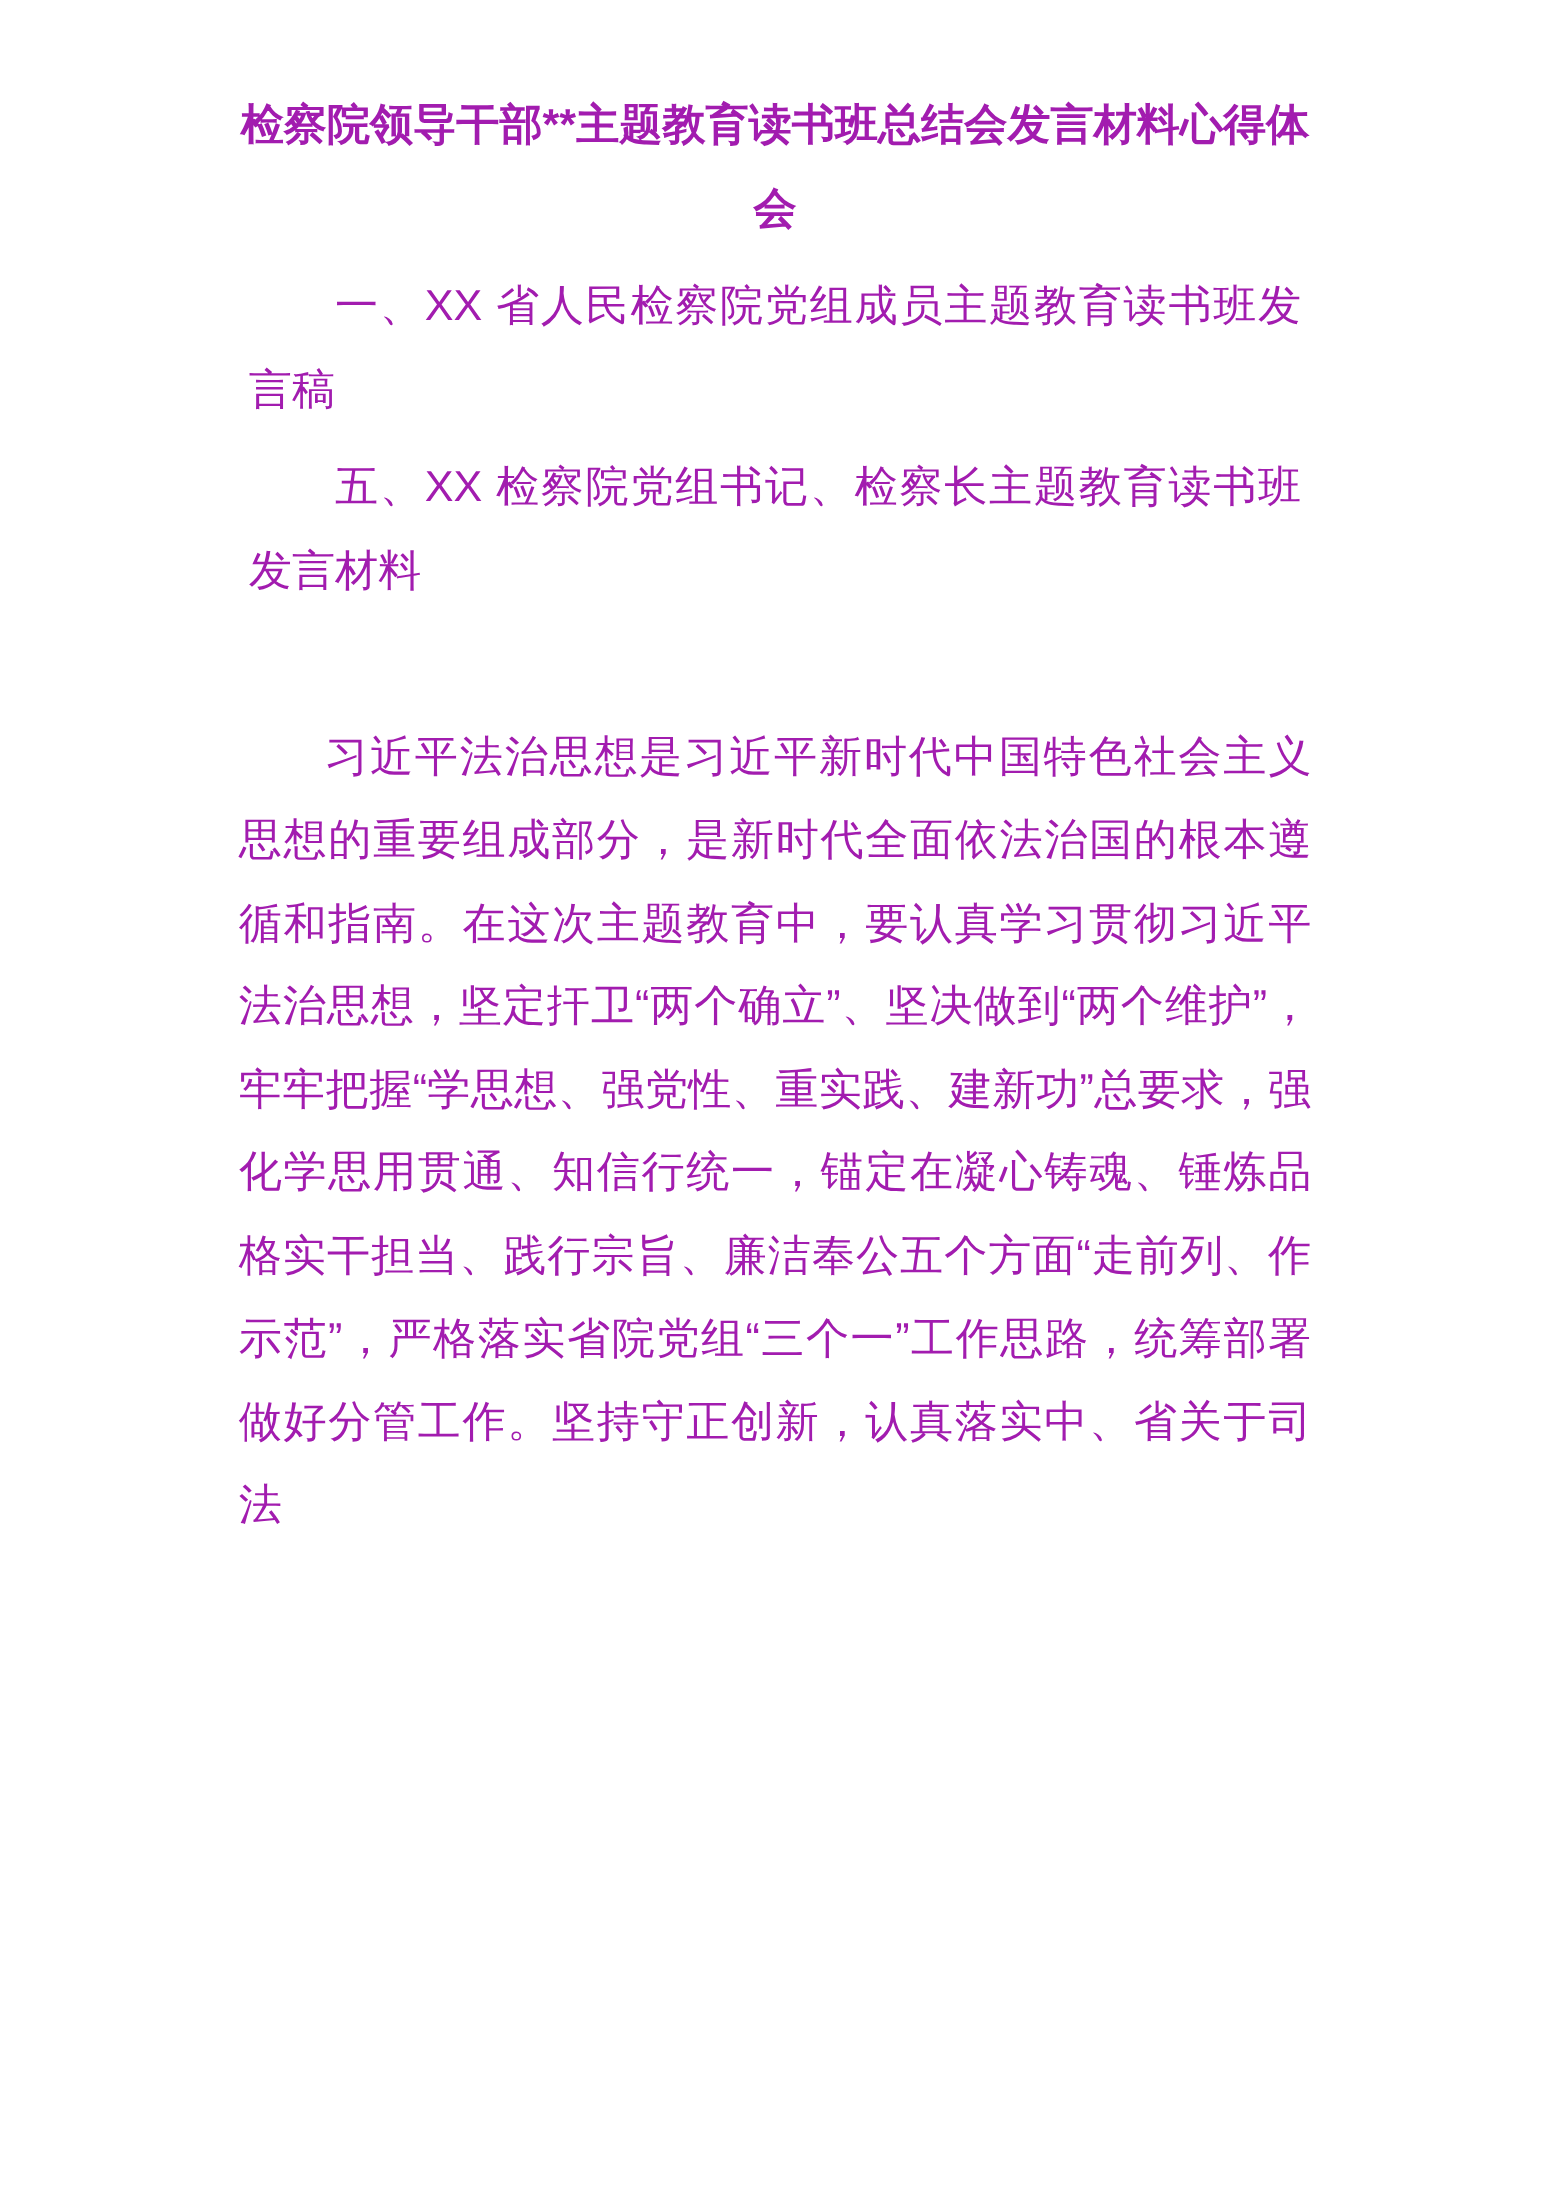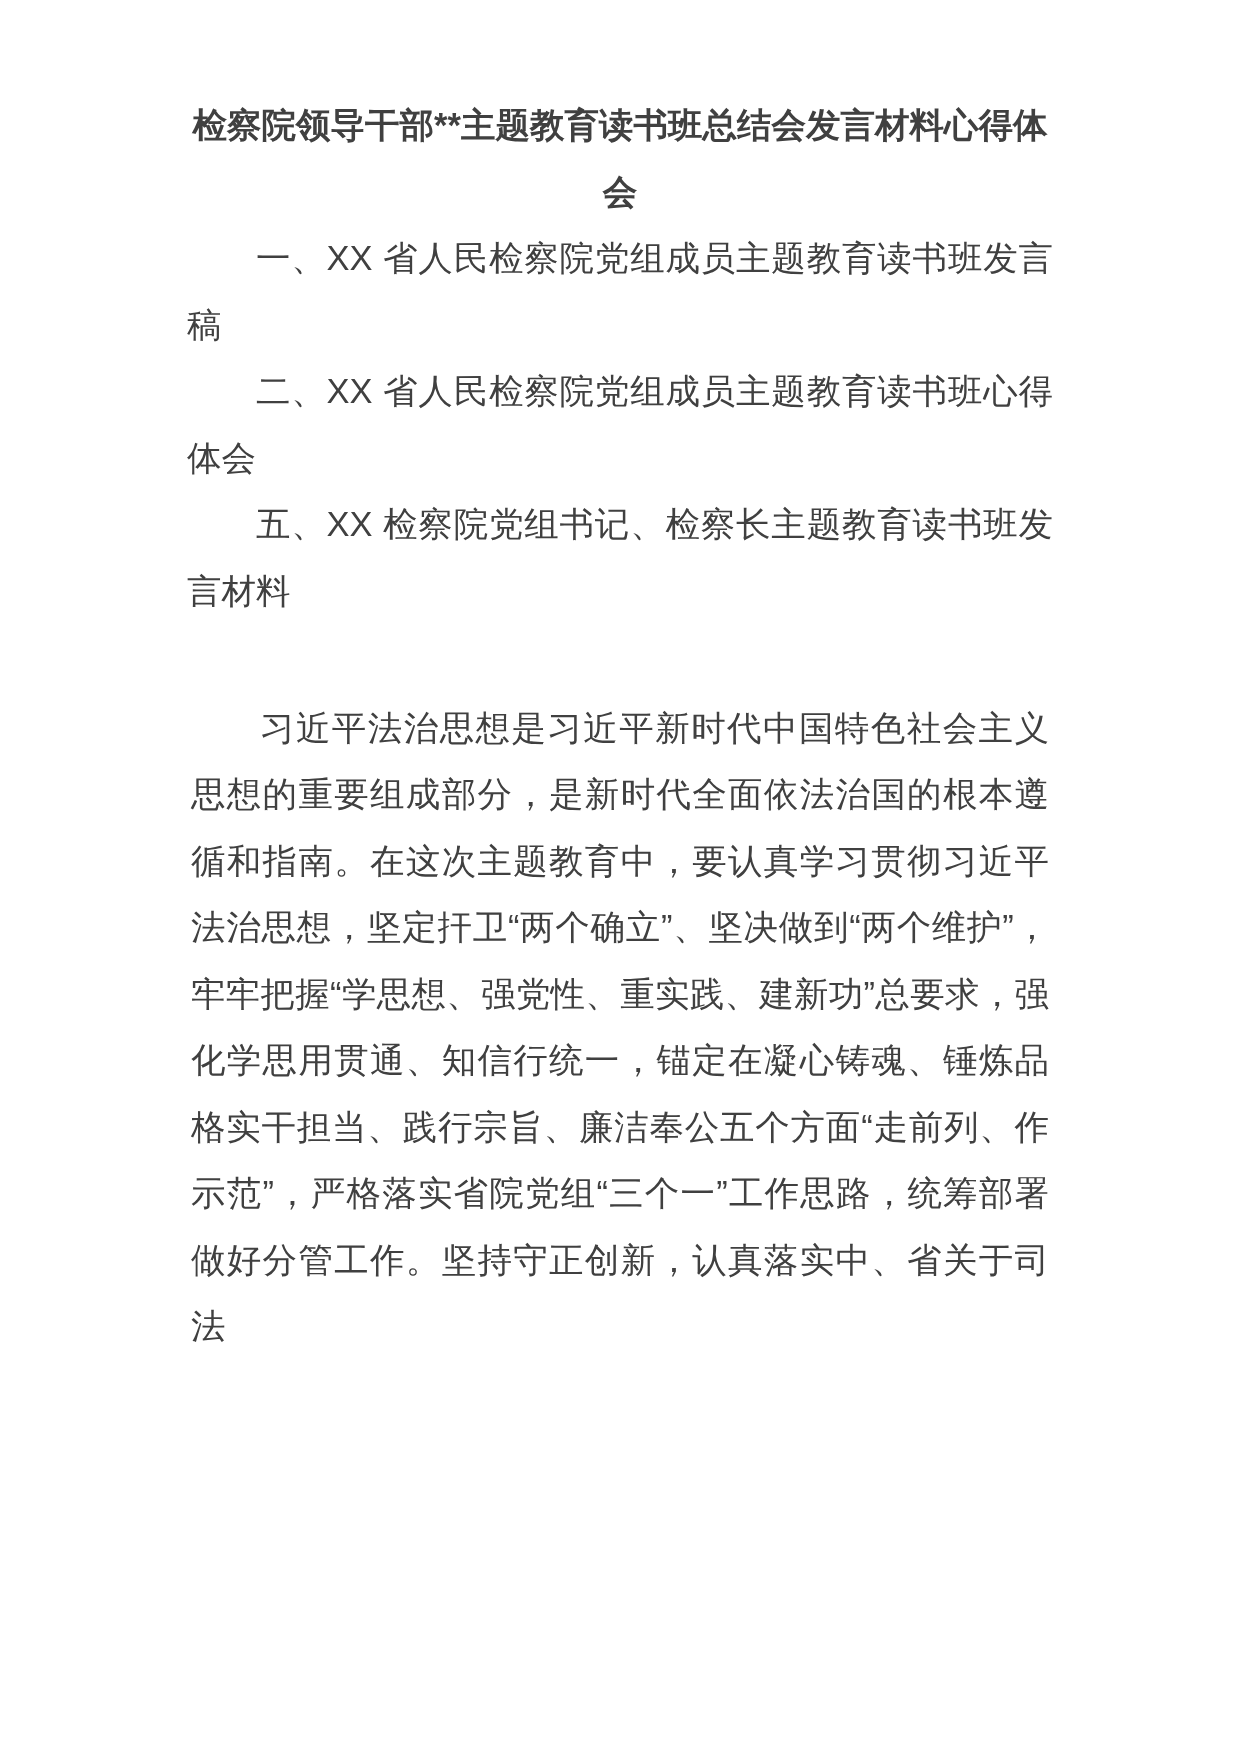--- a/index.html
+++ b/index.html
@@ -7,36 +7,36 @@
     padding: 0;
     background: #ffffff;
   }
   .page {
     position: relative;
     width: 1240px;
     height: 1754px;
     margin: 0 auto;
     background: #ffffff;
     box-sizing: border-box;
-    padding: 92px 187px 0 187px;
+    padding: 67px 187px 0 187px;
     font-family: "Liberation Sans", sans-serif;
-    color: #404040;
+    color: #a21caf;
     font-size: 34.5px;
     line-height: 66.5px;
     overflow: hidden;
   }
   .doc-title {
     margin: 0;
     font-size: 34.5px;
     line-height: 66.5px;
     font-weight: bold;
     text-align: center;
   }
   .toc-item {
-    margin: 0;
+    margin: 12px;
     text-indent: 2em;
     text-align: justify;
     text-justify: inter-ideograph;
   }
   .blank-line {
     height: 66.5px;
   }
   .section-heading {
     margin: 0;
     font-size: 34.5px;
@@ -53,21 +53,20 @@
 </style>
 </head>
 <body>
 
 <div class="page">
 
   <h1 class="doc-title">检察院领导干部**主题教育读书班总结会发言材料心得体会</h1>
 
   <div>
     <p class="toc-item">一、XX 省人民检察院党组成员主题教育读书班发言稿</p>
-    <p class="toc-item">二、XX 省人民检察院党组成员主题教育读书班心得体会</p>
     <p class="toc-item">五、XX 检察院党组书记、检察长主题教育读书班发言材料</p>
   </div>
 
   <div class="blank-line"></div>
 
 
   <p class="body-paragraph">习近平法治思想是习近平新时代中国特色社会主义思想的重要组成部分，是新时代全面依法治国的根本遵循和指南。在这次主题教育中，要认真学习贯彻习近平法治思想，坚定扞卫“两个确立”、坚决做到“两个维护”，牢牢把握“学思想、强党性、重实践、建新功”总要求，强化学思用贯通、知信行统一，锚定在凝心铸魂、锤炼品格实干担当、践行宗旨、廉洁奉公五个方面“走前列、作示范”，严格落实省院党组“三个一”工作思路，统筹部署做好分管工作。坚持守正创新，认真落实中、省关于司法</p>
 
 </div>
 

